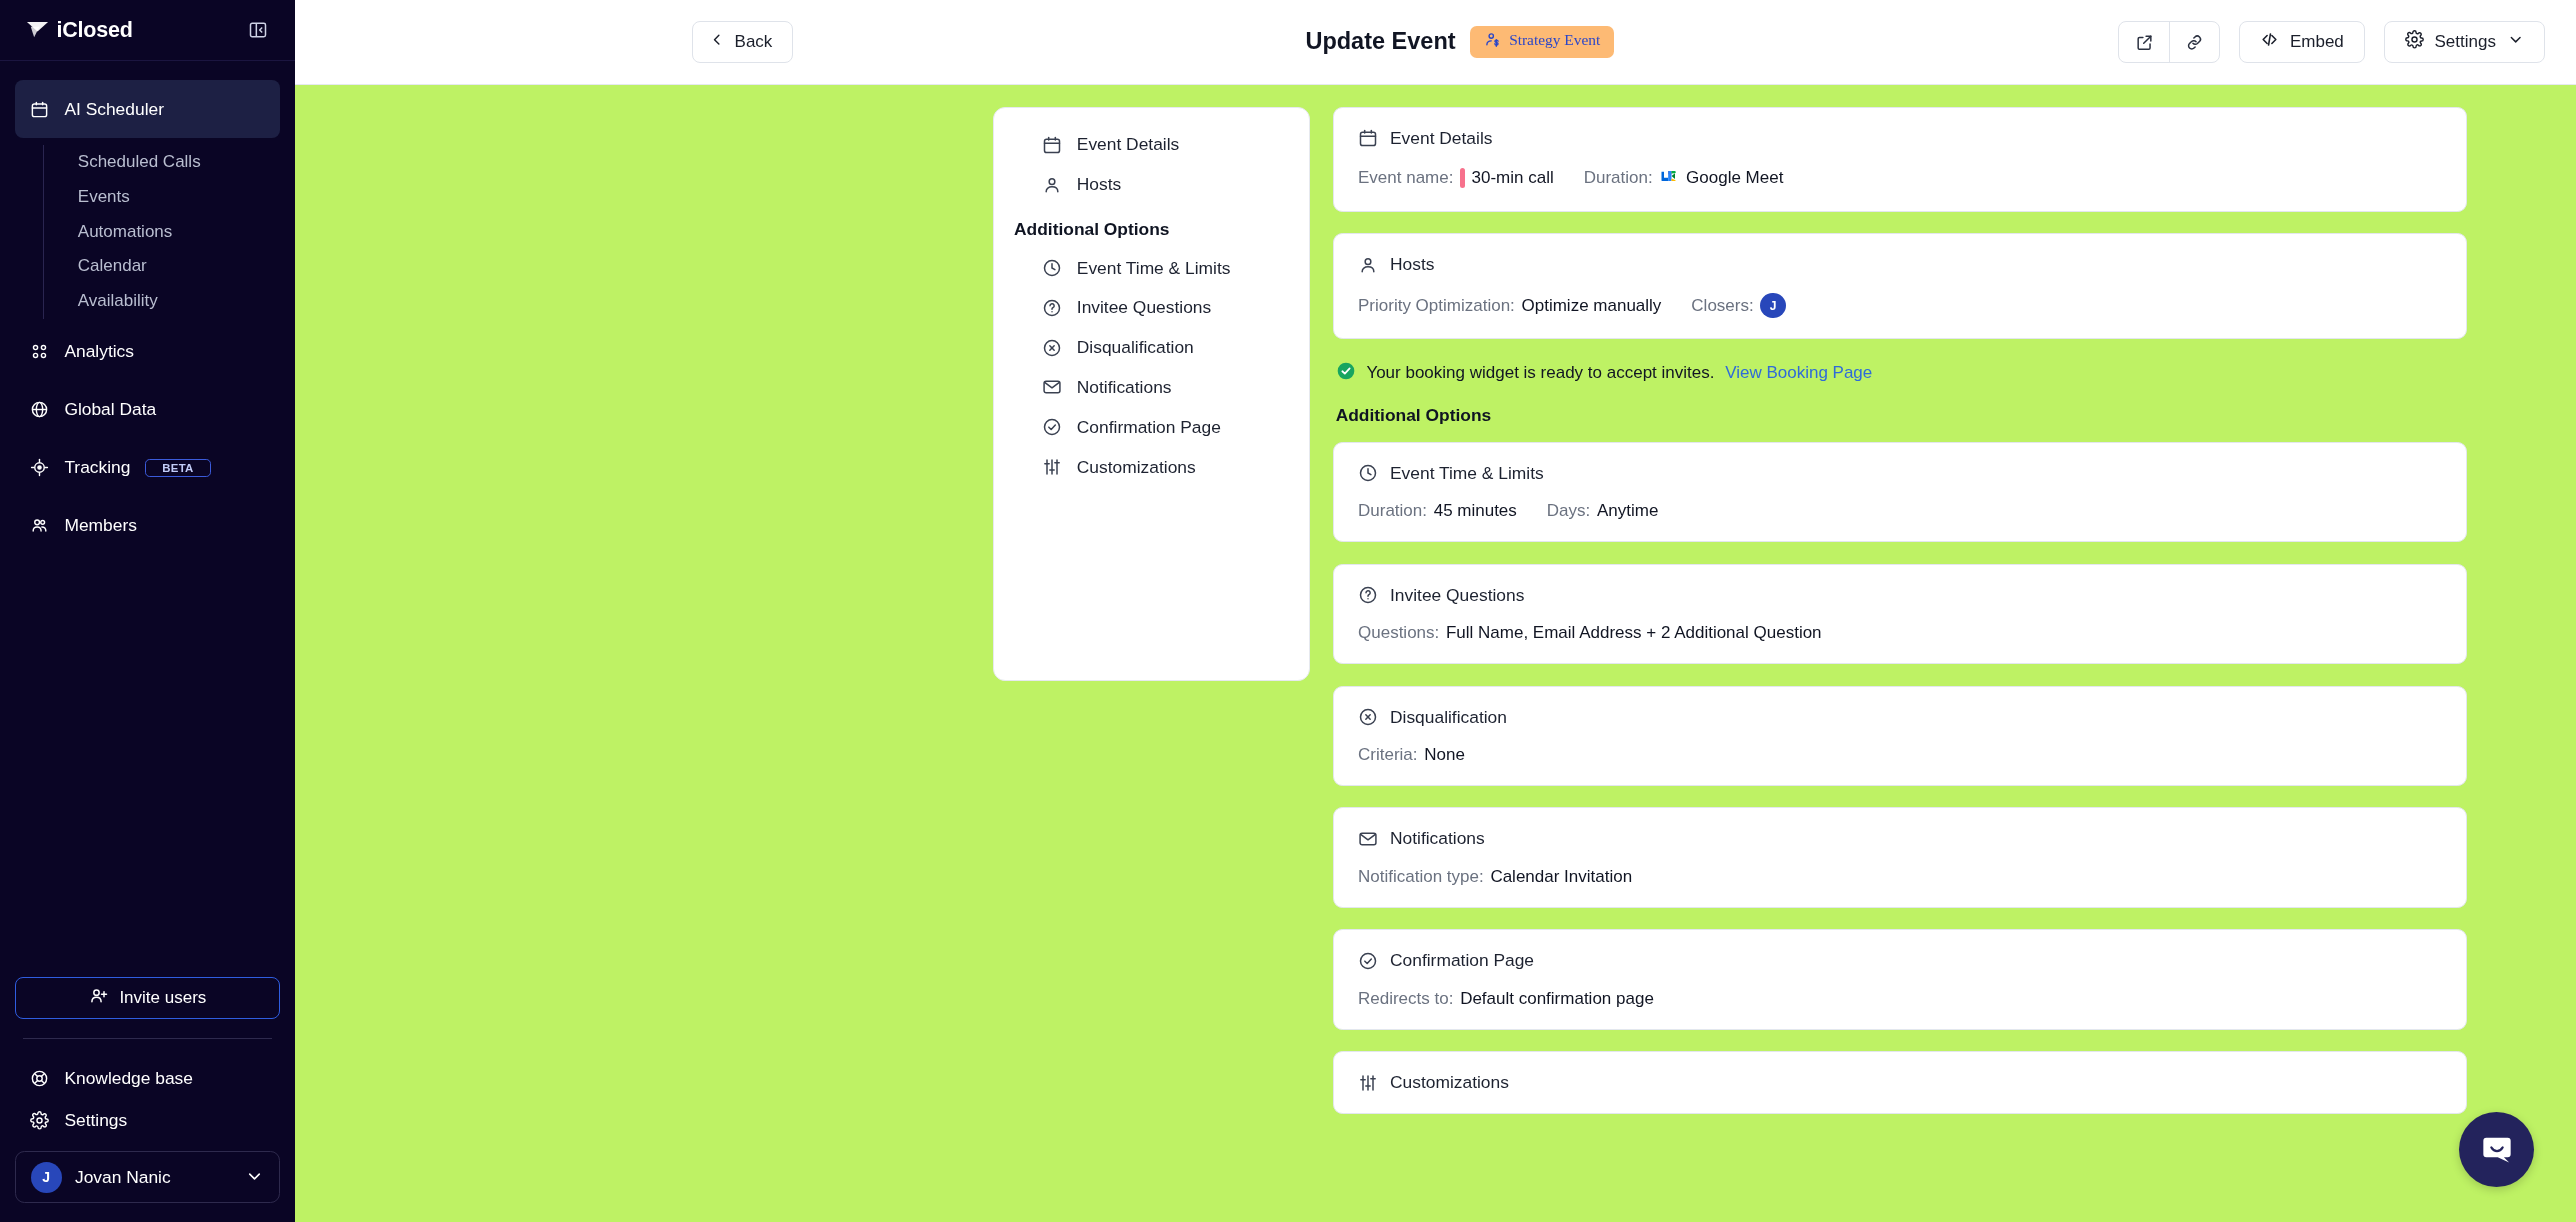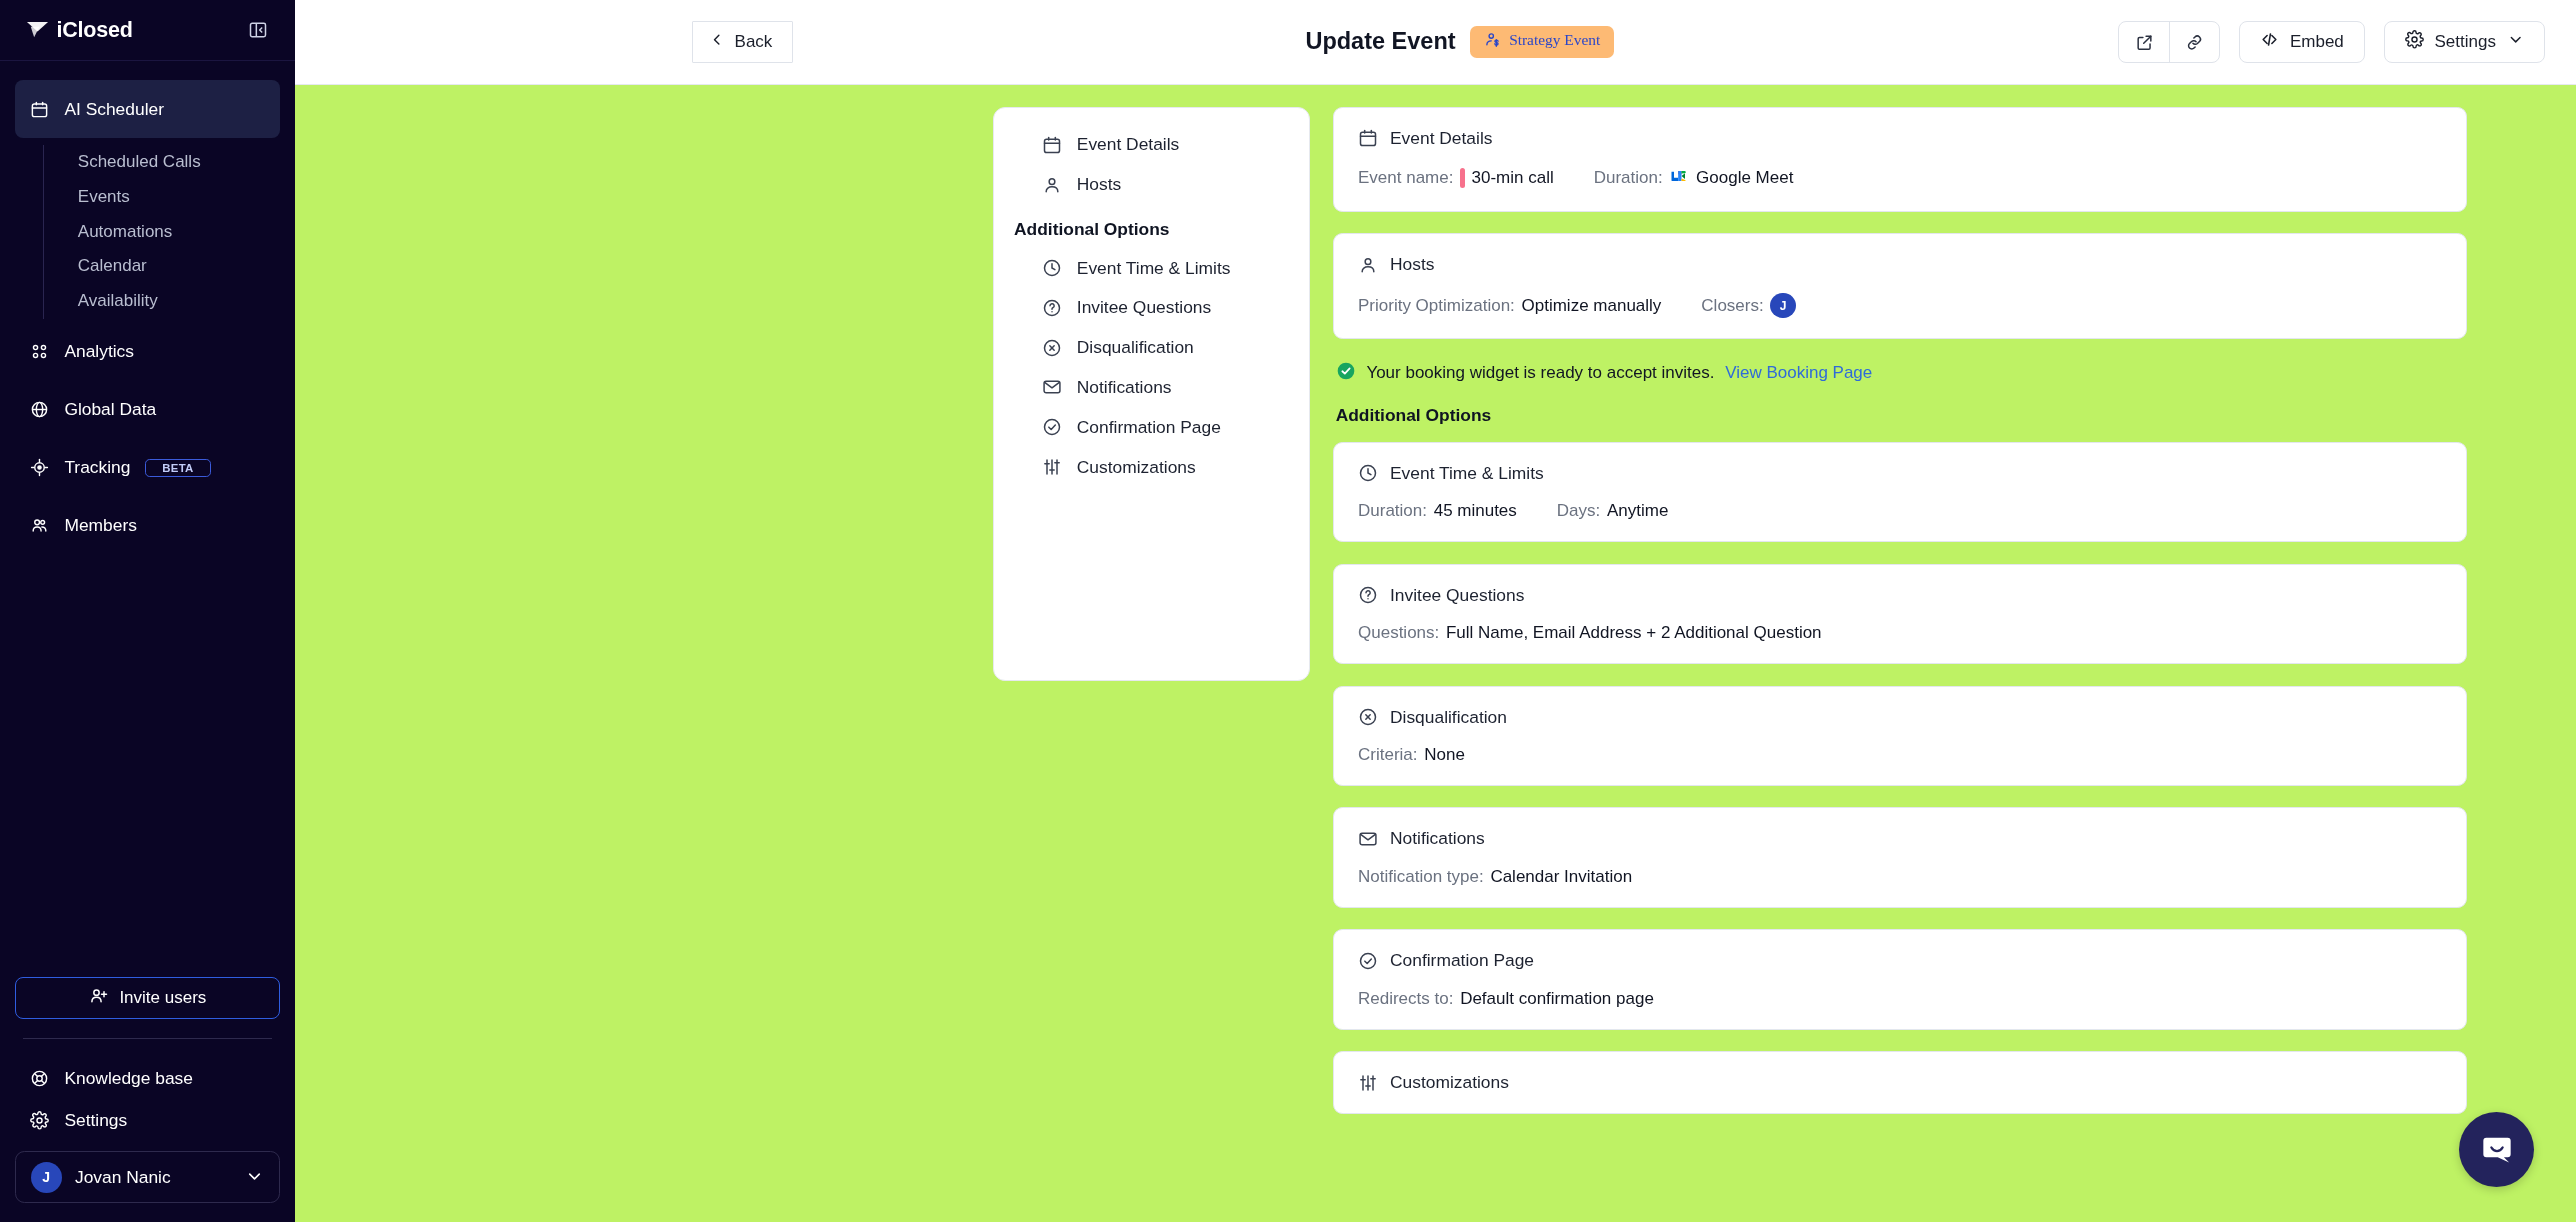--- a/index.html
+++ b/index.html
@@ -91,21 +91,21 @@
     height: 85px; background: #ffffff;
     border-bottom: 0.7px solid #e6e9ef;
     display: flex; align-items: center;
     padding: 0 31px;
     position: relative;
     flex-shrink: 0;
   }
   .back-btn {
     display: flex; align-items: center; gap: 9.4px;
     height: 42px; padding: 0 20px 0 14.8px;
-    border: 0.7px solid #dfe3ea; border-radius: 1px;
+    border: 0.7px solid #dfe3ea; border-radius: 8px;
     background: #fff; color: #1b1f2b;
     font-size: 17px; font-weight: 500; cursor: pointer;
     margin-left: 366px;
   }
   .title-block {
     position: absolute; left: 0; right: 0;
     display: flex; align-items: center; justify-content: center; gap: 14.8px;
     pointer-events: none;
     margin-left: 48px;
   }
@@ -174,21 +174,21 @@
     border-radius: 9.4px;
     padding: 20px 24px;
     margin-bottom: 21.5px;
   }
   .card-head {
     display: flex; align-items: center; gap: 12px;
     font-size: 17.4px; font-weight: 500; color: #1d2230;
     margin-bottom: 17.4px;
   }
   .card-head .ic { width: 20px; height: 20px; display:flex; align-items:center; justify-content:center; }
-  .card-row { display: flex; align-items: center; gap: 40px; flex-wrap: wrap; text-align: center; }
+  .card-row { display: flex; align-items: center; gap: 30px; flex-wrap: wrap; text-align: center; }
   .kv { display: flex; align-items: center; gap: 6.7px; font-size: 17px; }
   .kv .k { color: #6b7280; }
   .kv .v { color: #111523; font-weight: 500; }
   .color-chip { width: 4.7px; height: 20px; border-radius: 2.7px; background: #f7718c; display: inline-block; }
 
   .status-row {
     display: flex; align-items: center; gap: 10.7px;
     font-size: 17px; color: #111523;
     margin: 6.7px 0 19px 2.7px;
   }

